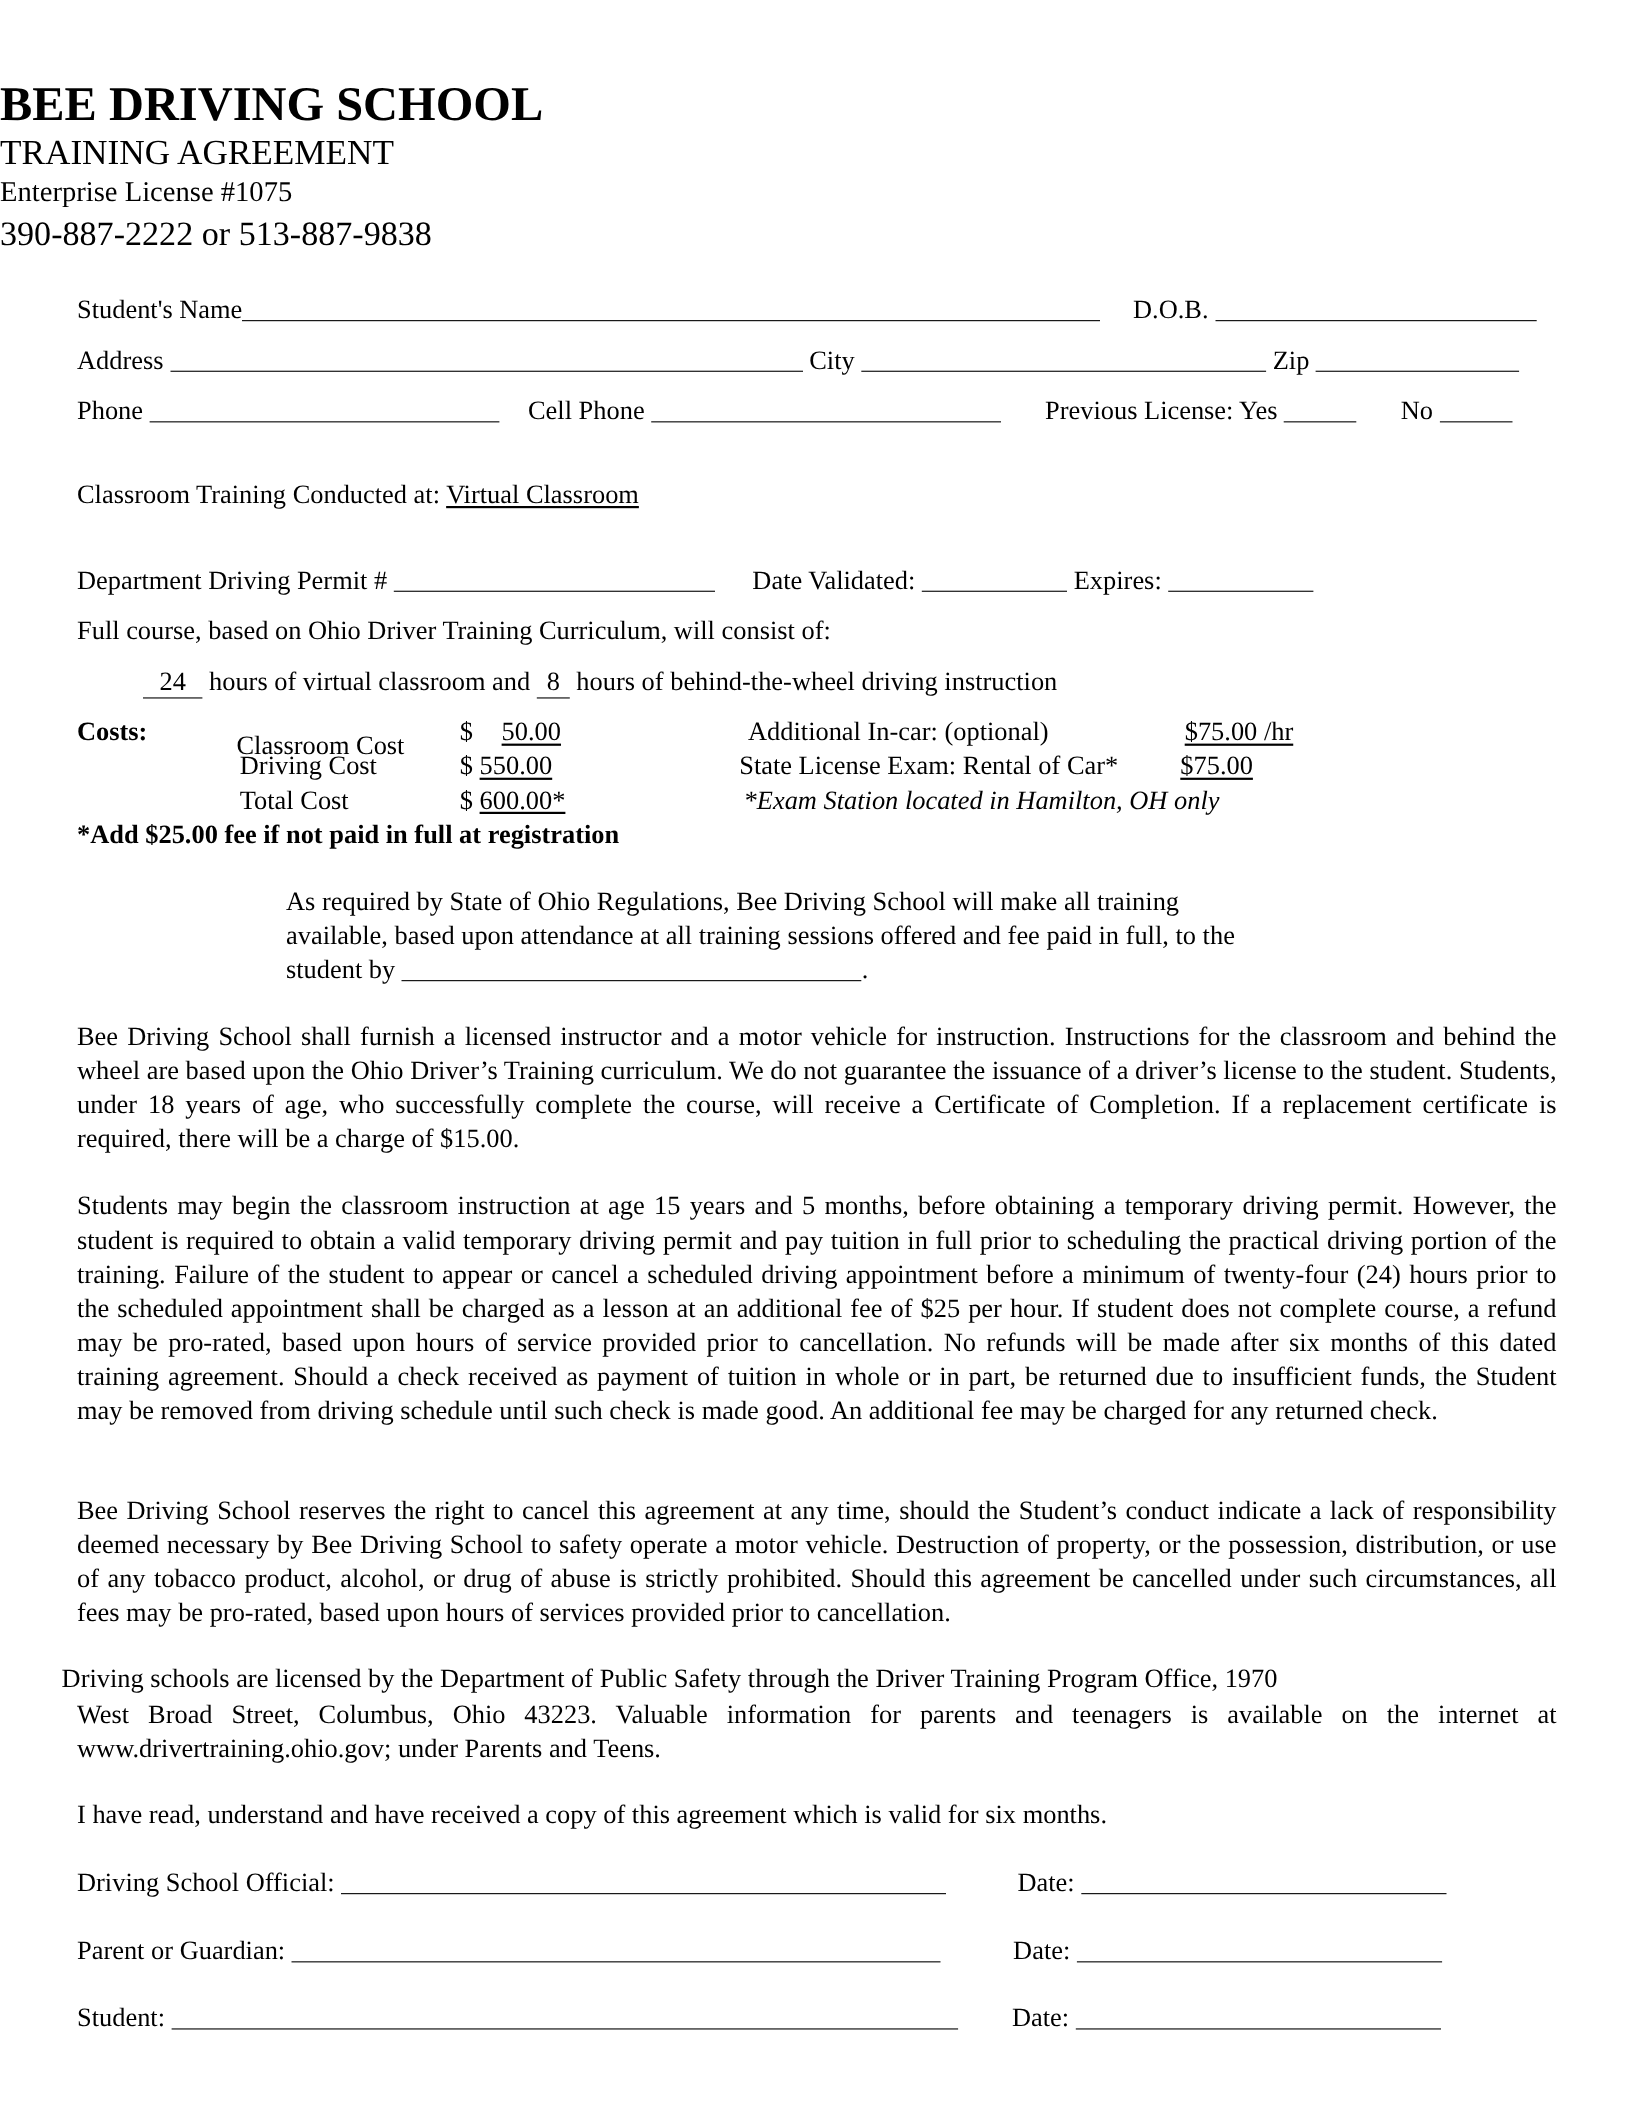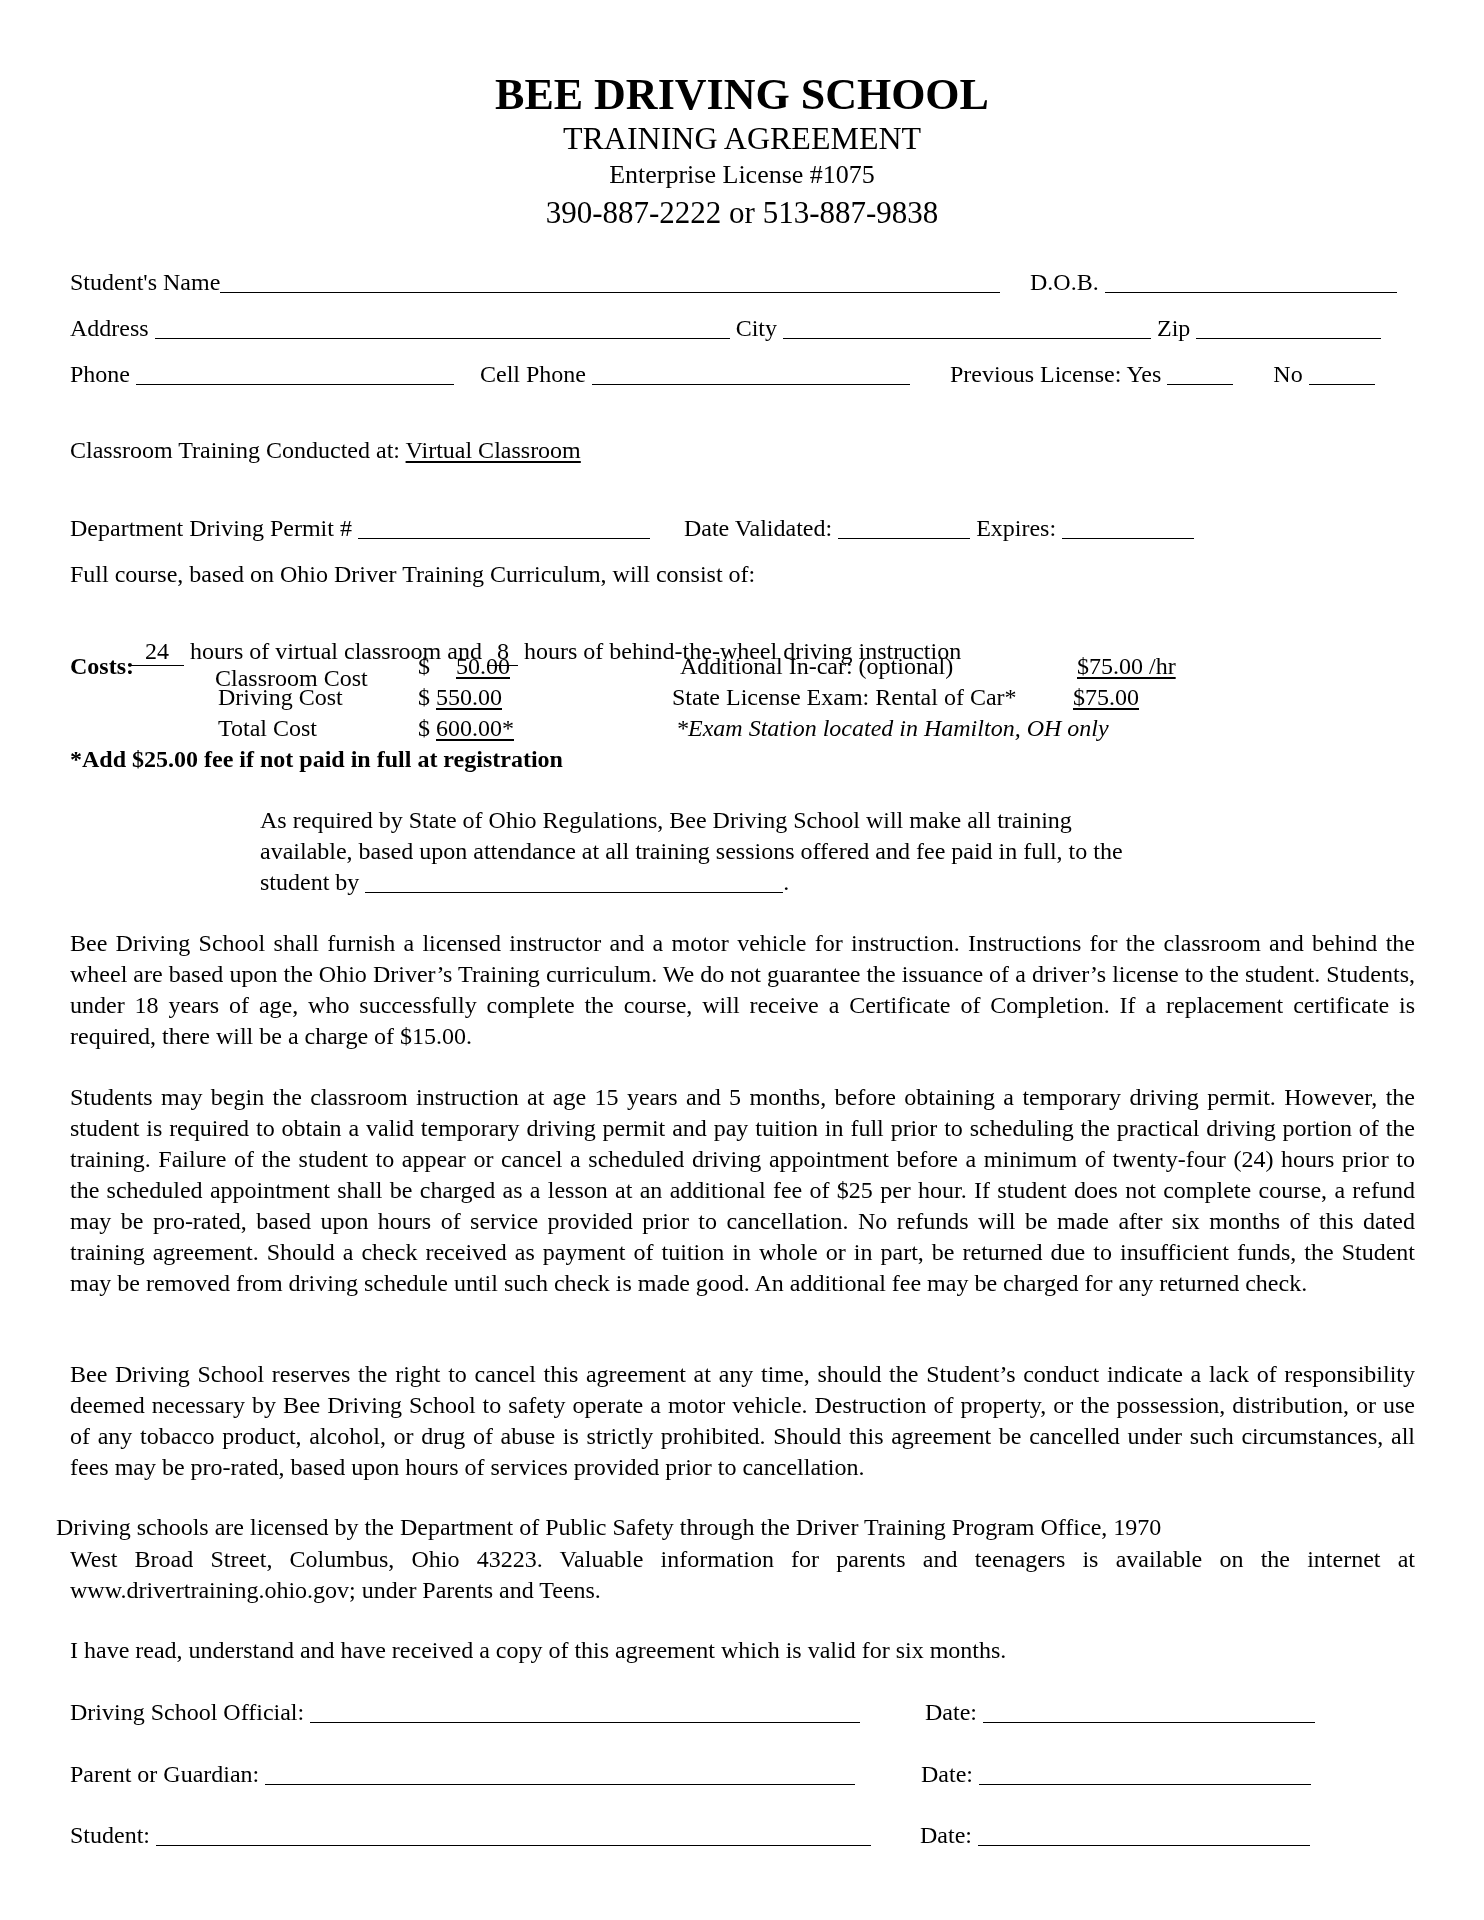--- a/index.html
+++ b/index.html
@@ -1,19 +1,19 @@
 <!DOCTYPE html>
 <html><head>
 <meta charset="utf-8">
 <style>
   html, body { margin: 0; padding: 0; background: #ffffff; }
   body { width: 1484px; height: 1920px; position: relative; overflow: hidden;
          font-family: "Liberation Serif", "DejaVu Serif", serif; color: #000; }
   .abs { position: absolute; white-space: nowrap; }
-  .center { left: 0; width: 1484px; text-align: center; }
+  .center { left: 0; width: 1484px; text-align: left; }
   .t24 { font-size: 24px; line-height: 28px; }
   .title { font-size: 44px; font-weight: bold; line-height: 50px; }
   .subtitle { font-size: 32px; line-height: 36px; }
   .license { font-size: 26px; line-height: 30px; }
   .phones { font-size: 31px; line-height: 36px; }
   .blank { display: inline-block; border-bottom: 1.5px solid #000; height: 22px; vertical-align: baseline; margin-bottom: -3px; }
   .u { text-decoration: underline; text-underline-offset: 3px; }
   .bold { font-weight: bold; }
   .para { position: absolute; left: 70px; width: 1345px; font-size: 24px; line-height: 31px; text-align: justify; }
   .fillin { display: inline-block; border-bottom: 1.5px solid #000; text-align: center; }
@@ -69,21 +69,21 @@
   <span class="blank" style="width:292px;"></span>
   <span style="display:inline-block; width:22px;"></span>
   <span>Date Validated:</span>
   <span class="blank" style="width:132px;"></span>
   <span>Expires:</span>
   <span class="blank" style="width:132px;"></span>
 </div>
 
 <div class="abs t24" style="left:70px; top:560px;">Full course, based on Ohio Driver Training Curriculum, will consist of:</div>
 <div class="abs t24" style="left:130px; top:606px;">
-  <span class="fillin" style="width:54px;margin-top:31px;">24</span>
+  <span class="fillin" style="width:54px;">24</span>
   <span>hours of virtual classroom and</span>
   <span class="fillin" style="width:30px;">8</span>
   <span>hours of behind-the-wheel driving instruction</span>
 </div>
 
 <div class="abs t24 bold" style="left:70px; top:652px;">Costs:</div>
 
 <div class="abs t24" style="left:215px; top:664px;">
   <span>Classroom Cost</span>
 </div>

